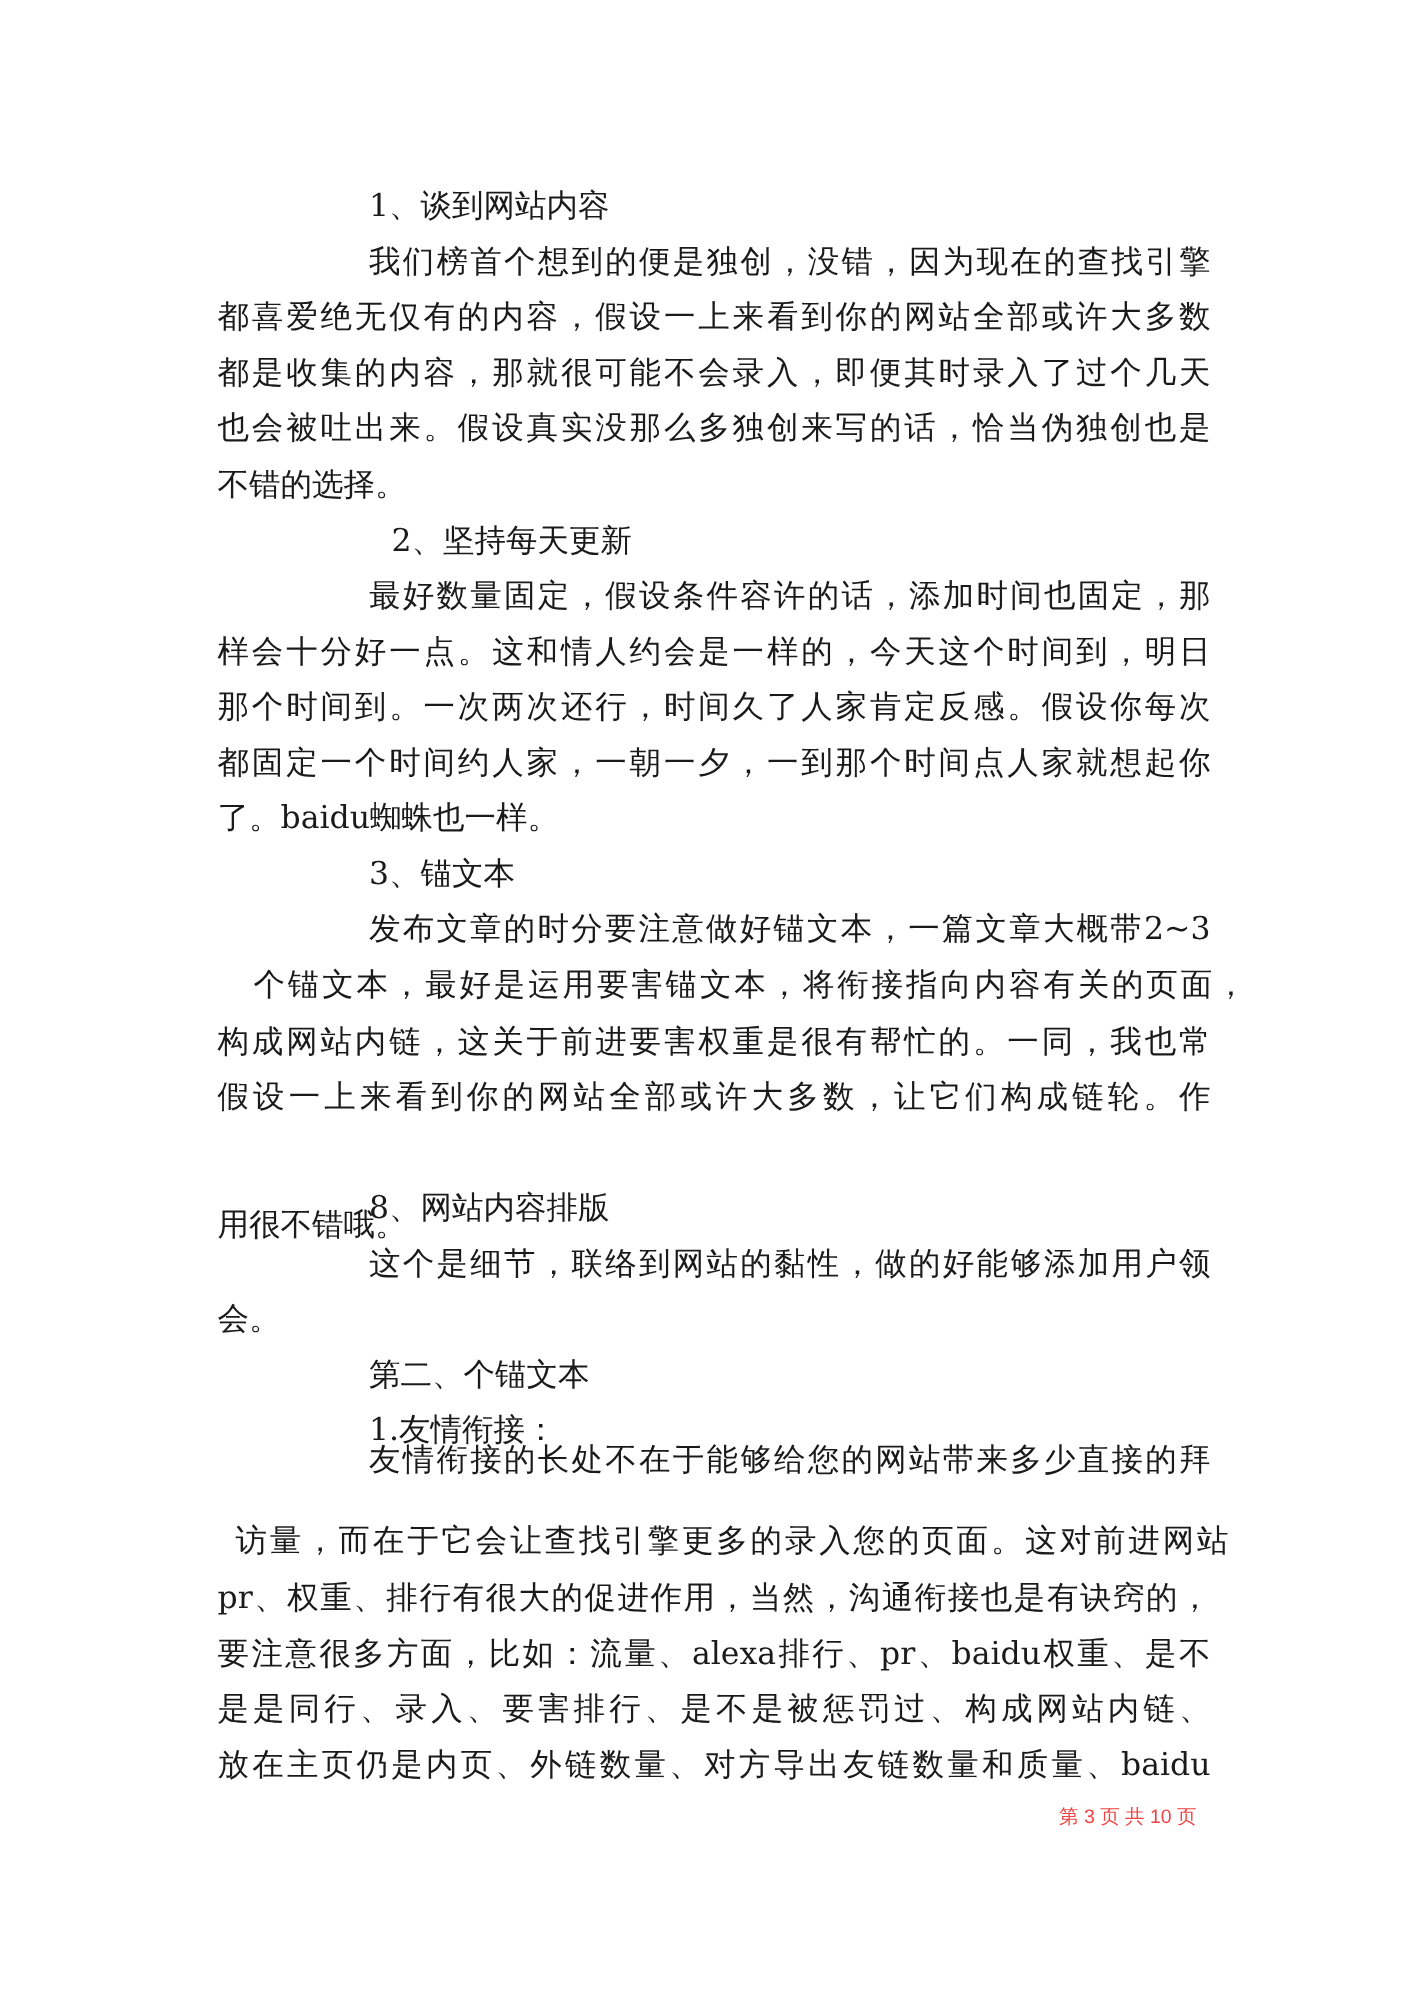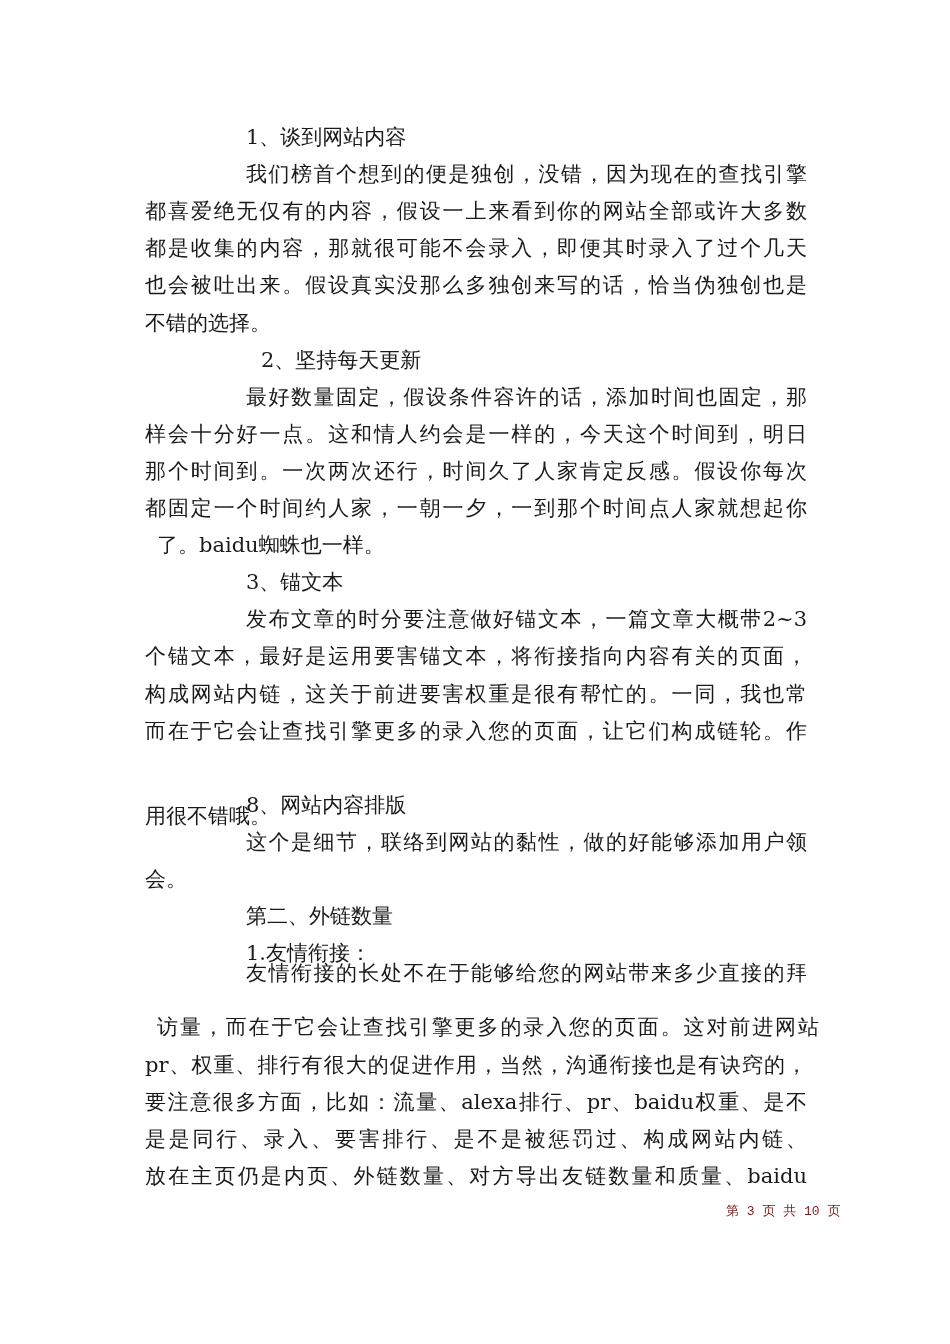--- a/index.html
+++ b/index.html
@@ -15,55 +15,55 @@
     line-height: 37px;
     color: #1a1a1a;
     white-space: nowrap;
     text-align: justify;
     text-align-last: justify;
   }
   .line.indent { left: 246px; width: 561px; }
   .line.last { text-align-last: left; }
   .footer {
     position: absolute;
-    left: 726px;
+    left: 706px;
     top: 1202px;
-    font-family: Liberation Mono, monospace;
+    font-family: Liberation Sans, sans-serif;
     font-size: 13px;
-    color: #7f1d1d;
+    color: #ef4444;
     white-space: nowrap;
   }
 </style>
 </head>
 <body>
 
 <div class="page">
   <div id="lines">
       <div class="line indent last" style="top: 119px;">1、谈到网站内容</div>
       <div class="line indent" style="top: 156.1px;">我们榜首个想到的便是独创，没错，因为现在的查找引擎</div>
       <div class="line" style="top: 193.2px;">都喜爱绝无仅有的内容，假设一上来看到你的网站全部或许大多数</div>
       <div class="line" style="top: 230.3px;">都是收集的内容，那就很可能不会录入，即便其时录入了过个几天</div>
       <div class="line" style="top: 267.4px;">也会被吐出来。假设真实没那么多独创来写的话，恰当伪独创也是</div>
       <div class="line last" style="top: 304.5px;">不错的选择。</div>
       <div class="line indent last" style="top: 341.6px; margin-left: 15px;">2、坚持每天更新</div>
       <div class="line indent" style="top: 378.7px;">最好数量固定，假设条件容许的话，添加时间也固定，那</div>
       <div class="line" style="top: 415.8px;">样会十分好一点。这和情人约会是一样的，今天这个时间到，明日</div>
       <div class="line" style="top: 452.9px;">那个时间到。一次两次还行，时间久了人家肯定反感。假设你每次</div>
       <div class="line" style="top: 490px;">都固定一个时间约人家，一朝一夕，一到那个时间点人家就想起你</div>
-      <div class="line last" style="top: 527.1px; margin-left: 12px;">了。baidu蜘蛛也一样。</div>
+      <div class="line last" style="top: 527.1px;">了。baidu蜘蛛也一样。</div>
       <div class="line indent last" style="top: 564.2px;">3、锚文本</div>
       <div class="line indent" style="top: 601.3px;">发布文章的时分要注意做好锚文本，一篇文章大概带2~3</div>
-      <div class="line" style="top: 638.4px;">个锚文本，最好是运用要害锚文本，将衔接指向内容有关的页面，</div>
+      <div class="line" style="top: 638.4px; margin-left: 24px;">个锚文本，最好是运用要害锚文本，将衔接指向内容有关的页面，</div>
       <div class="line" style="top: 675.5px;">构成网站内链，这关于前进要害权重是很有帮忙的。一同，我也常</div>
-      <div class="line" style="top: 712.6px;">而在于它会让查找引擎更多的录入您的页面，让它们构成链轮。作</div>
+      <div class="line" style="top: 712.6px;">假设一上来看到你的网站全部或许大多数，让它们构成链轮。作</div>
       <div class="line last" style="top: 749.7px; margin-top: 48px;">用很不错哦。</div>
       <div class="line indent last" style="top: 786.8px;">8、网站内容排版</div>
       <div class="line indent" style="top: 823.9px;">这个是细节，联络到网站的黏性，做的好能够添加用户领</div>
       <div class="line last" style="top: 861px;">会。</div>
-      <div class="line indent last" style="top: 898.1px;">第二、外链数量</div>
+      <div class="line indent last" style="top: 898.1px;">第二、个锚文本</div>
       <div class="line indent last" style="top: 935.2px;">1.友情衔接：</div>
       <div class="line indent" style="top: 955px;">友情衔接的长处不在于能够给您的网站带来多少直接的拜</div>
       <div class="line" style="top: 1009.4px; margin-left: 12px;">访量，而在于它会让查找引擎更多的录入您的页面。这对前进网站</div>
       <div class="line" style="top: 1046.5px;">pr、权重、排行有很大的促进作用，当然，沟通衔接也是有诀窍的，</div>
       <div class="line" style="top: 1083.6px;">要注意很多方面，比如：流量、alexa排行、pr、baidu权重、是不</div>
       <div class="line" style="top: 1120.7px;">是是同行、录入、要害排行、是不是被惩罚过、构成网站内链、</div>
       <div class="line" style="top: 1157.8px;">放在主页仍是内页、外链数量、对方导出友链数量和质量、baidu</div>
     </div>
   <div class="footer">第 3 页 共 10 页</div>
 </div>

